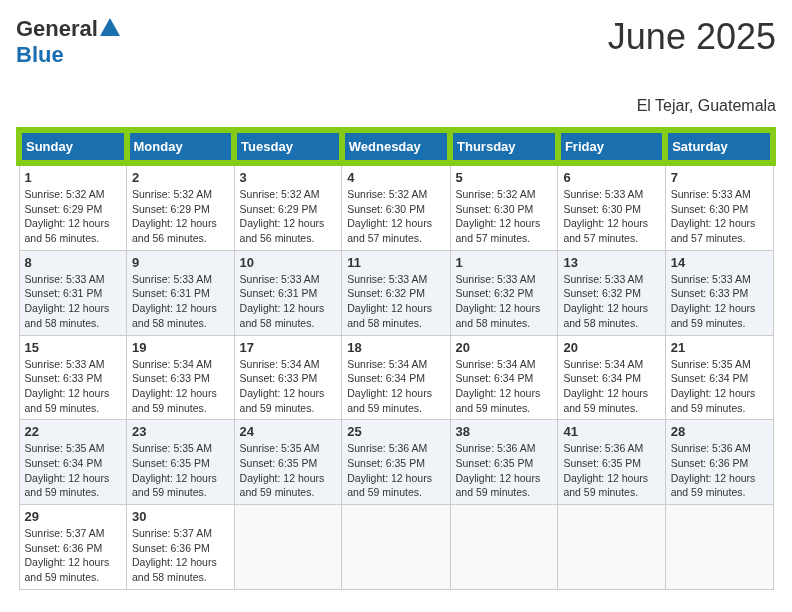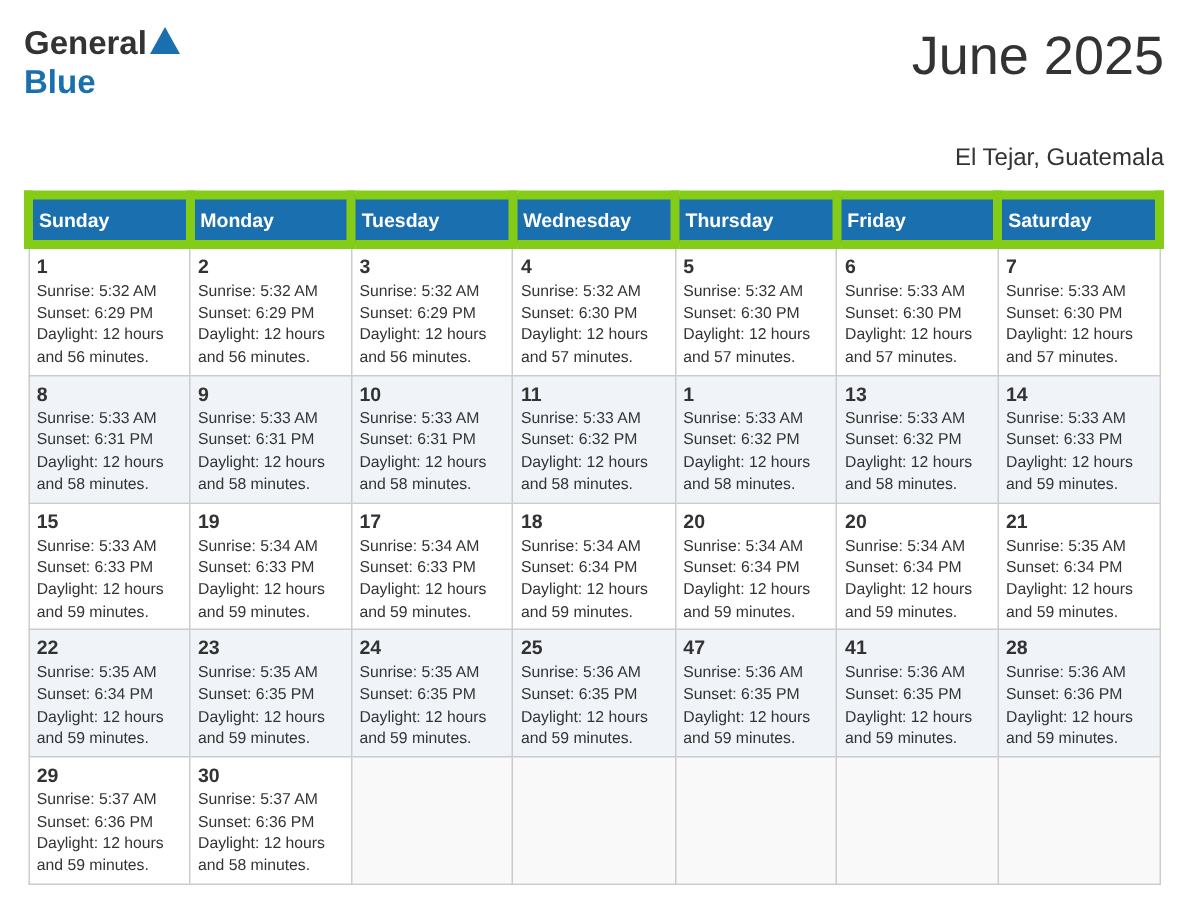--- a/index.html
+++ b/index.html
@@ -330,21 +330,21 @@
       </td>
         <td>
         <span class="day-number">25</span>
         <div class="day-info">
           Sunrise: 5:36 AM<br>
           Sunset: 6:35 PM<br>
           Daylight: 12 hours and 59 minutes.
         </div>
       </td>
         <td>
-        <span class="day-number">47</span>
+        <span class="day-number">38</span>
         <div class="day-info">
           Sunrise: 5:36 AM<br>
           Sunset: 6:35 PM<br>
           Daylight: 12 hours and 59 minutes.
         </div>
       </td>
         <td>
         <span class="day-number">41</span>
         <div class="day-info">
           Sunrise: 5:36 AM<br>

